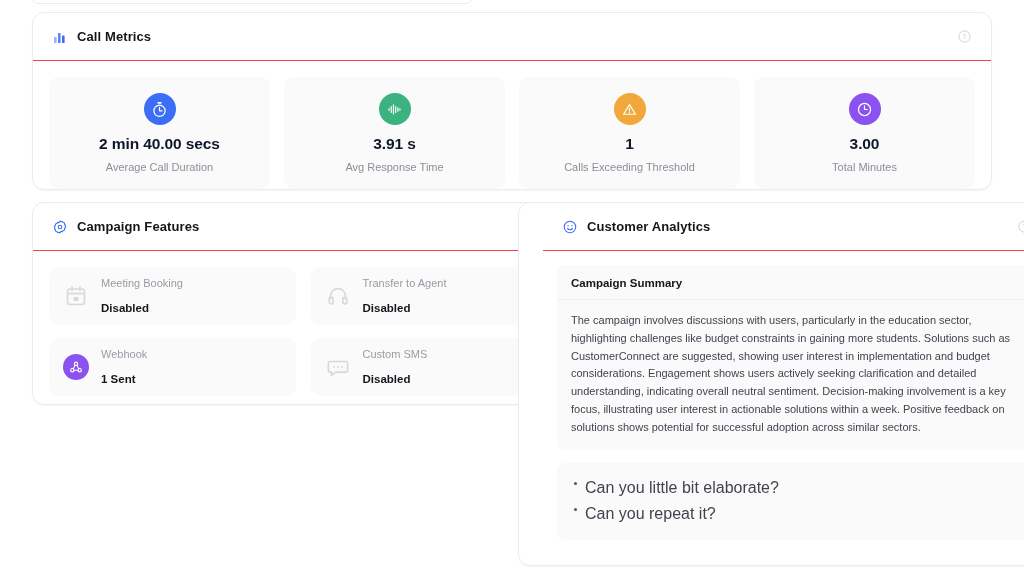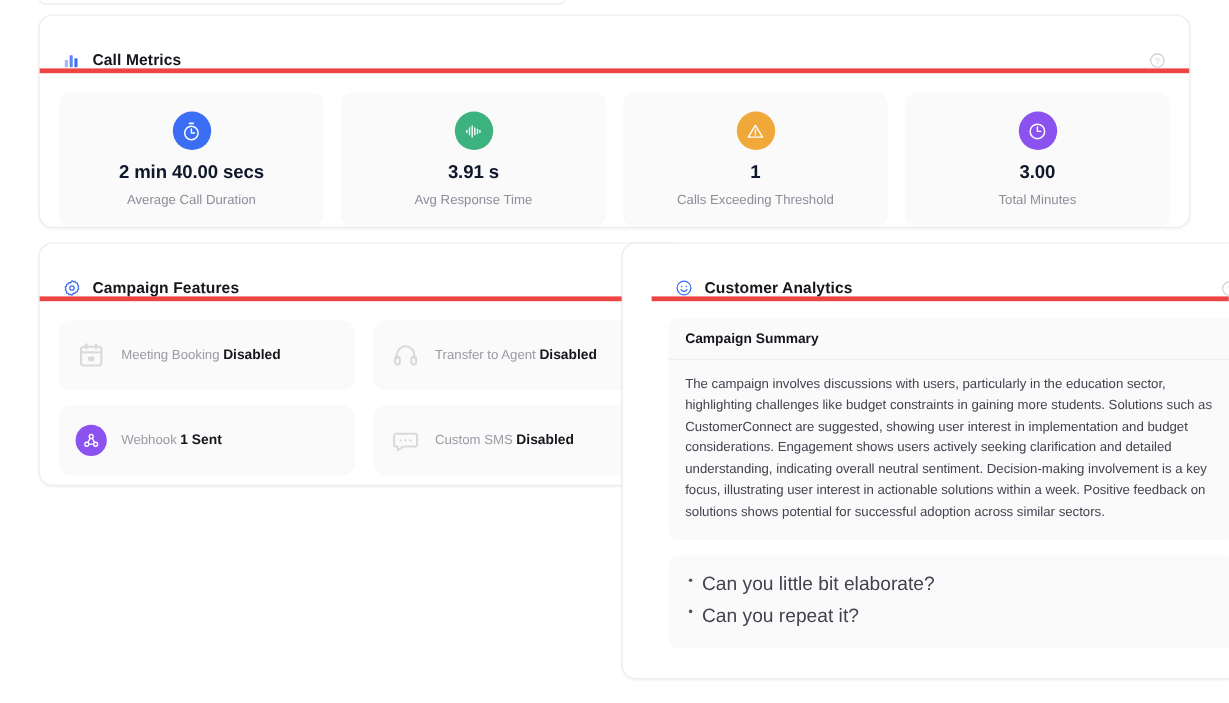--- a/index.html
+++ b/index.html
@@ -36,24 +36,24 @@
   
   .card {
     background: #ffffff;
     border: 1px solid #ececef;
     border-radius: 12px;
     box-shadow: 0 1px 2px rgba(16,18,32,0.04);
   }
 
   .card-header {
     display: flex;
-    align-items: flex-end;
+    align-items: center;
     height: 48px;
     padding: 0 20px;
-    border-bottom: 4px solid #ef4444;
+    border-bottom: 1px solid #ef4444;
   }
 
   .card-header .title {
     font-size: 13px;
     font-weight: bold;
     letter-spacing: 0.1px;
     color: #15161c;
     margin-left: 10px;
     flex: 1;
   }
@@ -142,21 +142,21 @@
     display: flex; align-items: center; justify-content: center;
     flex: 0 0 auto;
   }
   .feature-icon-wrap.muted { opacity: .14; }
   .feature-icon-wrap.active {
     width: 26px; height: 26px;
     border-radius: 50%;
     background: #8b52ef;
   }
 
-  .feature-text { display: flex; flex-direction: row; gap: 3px; }
+  .feature-text { display: flex; flex-direction: column; gap: 13px; }
   .feature-name {
     font-size: 11px;
     color: #9a9ba4;
     line-height: 1.1;
   }
   .feature-status {
     font-size: 11.5px;
     font-weight: bold;
     color: #15161c;
     line-height: 1.1;

